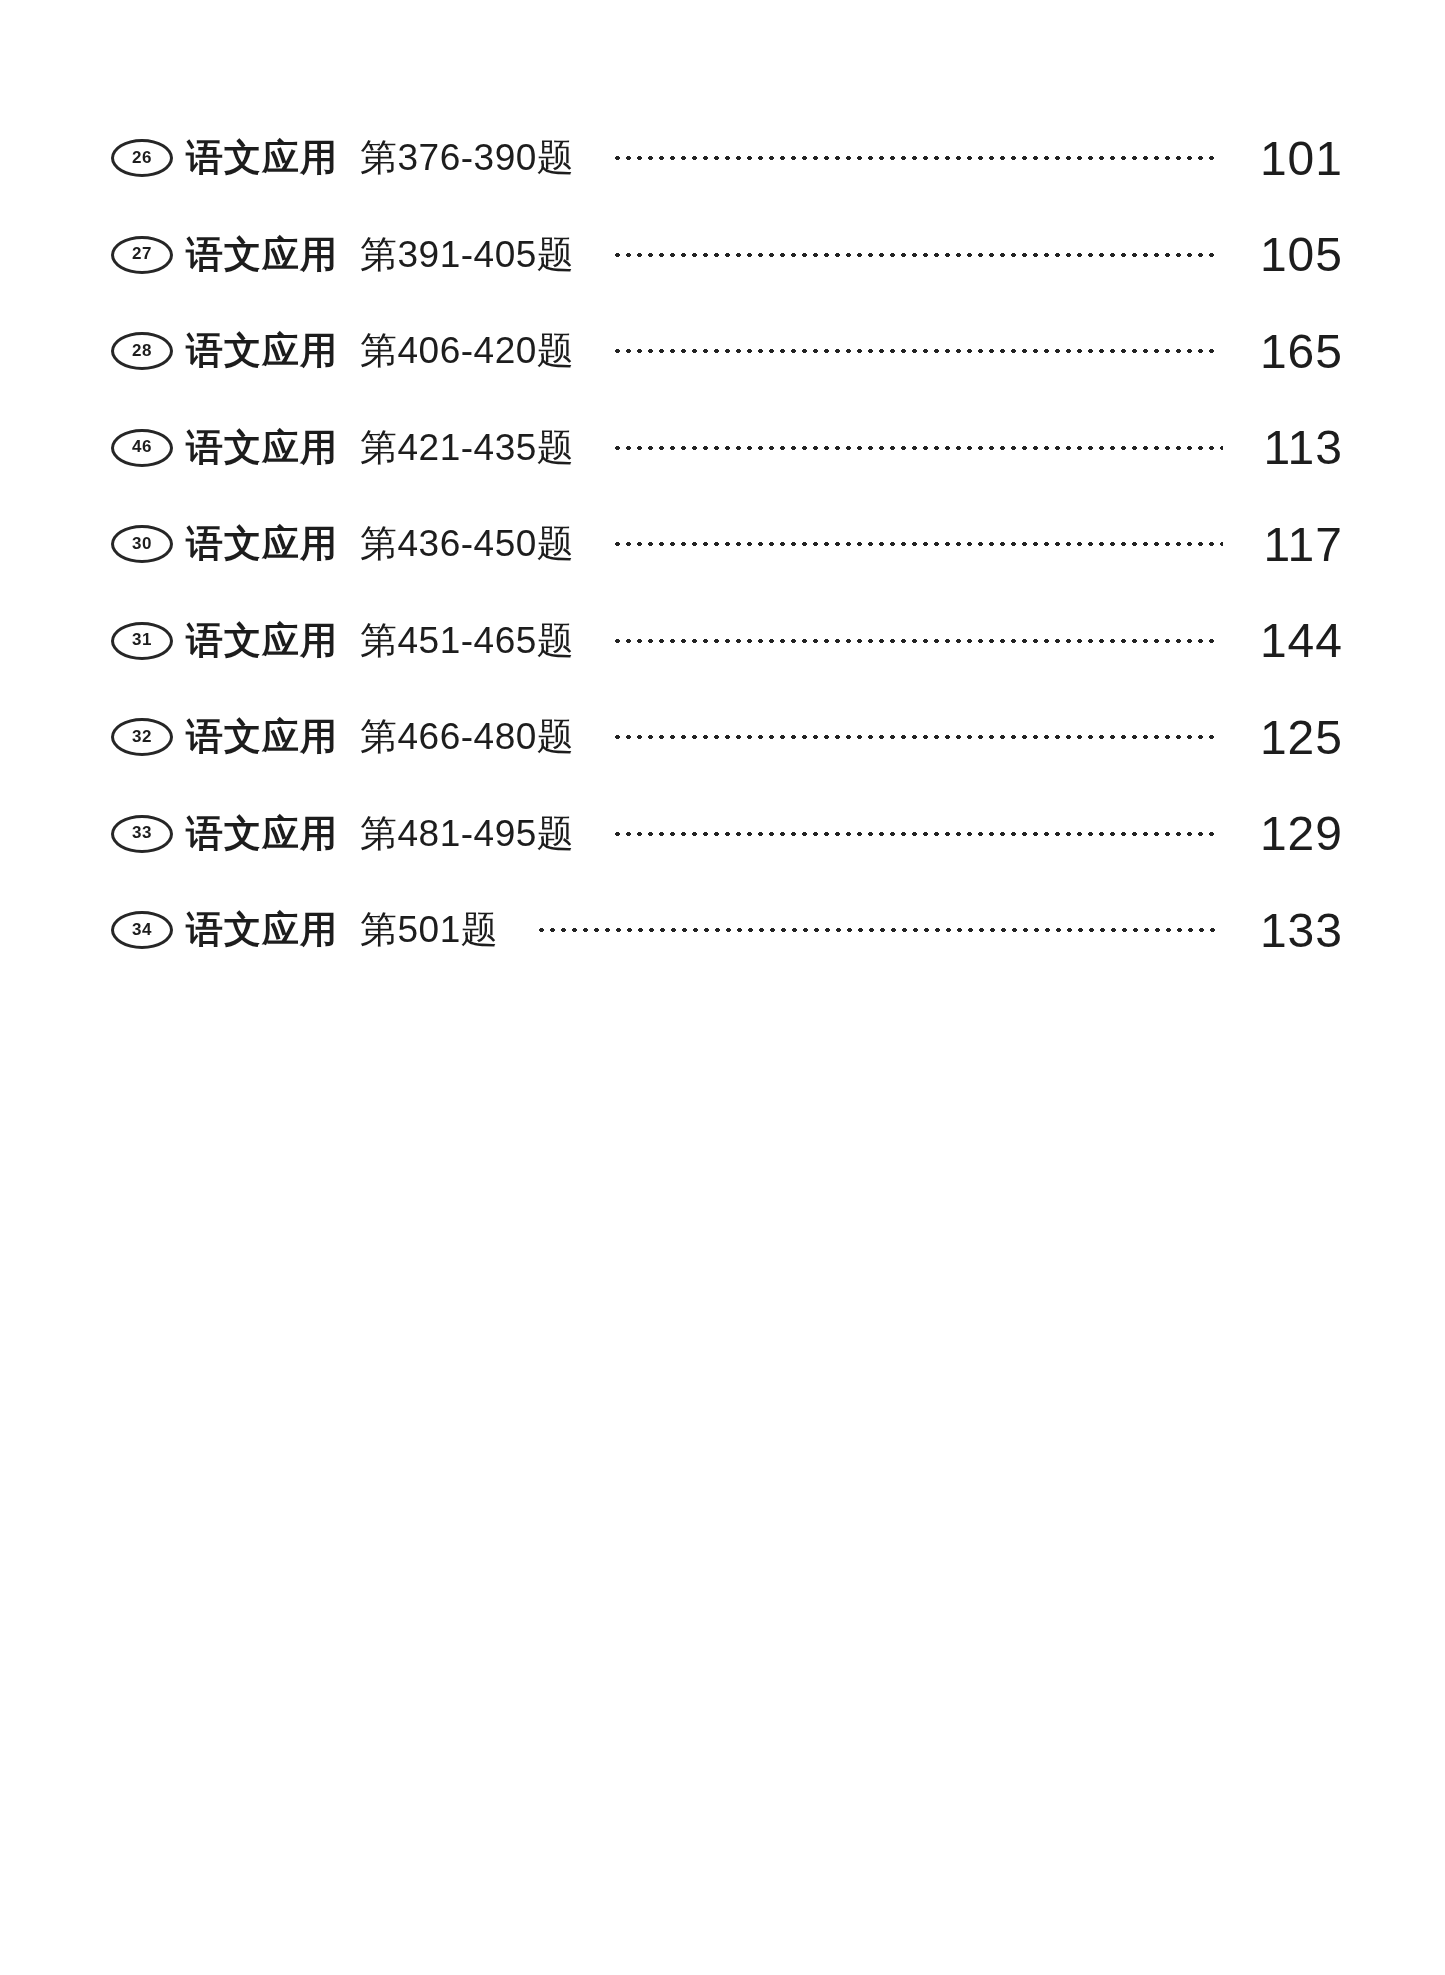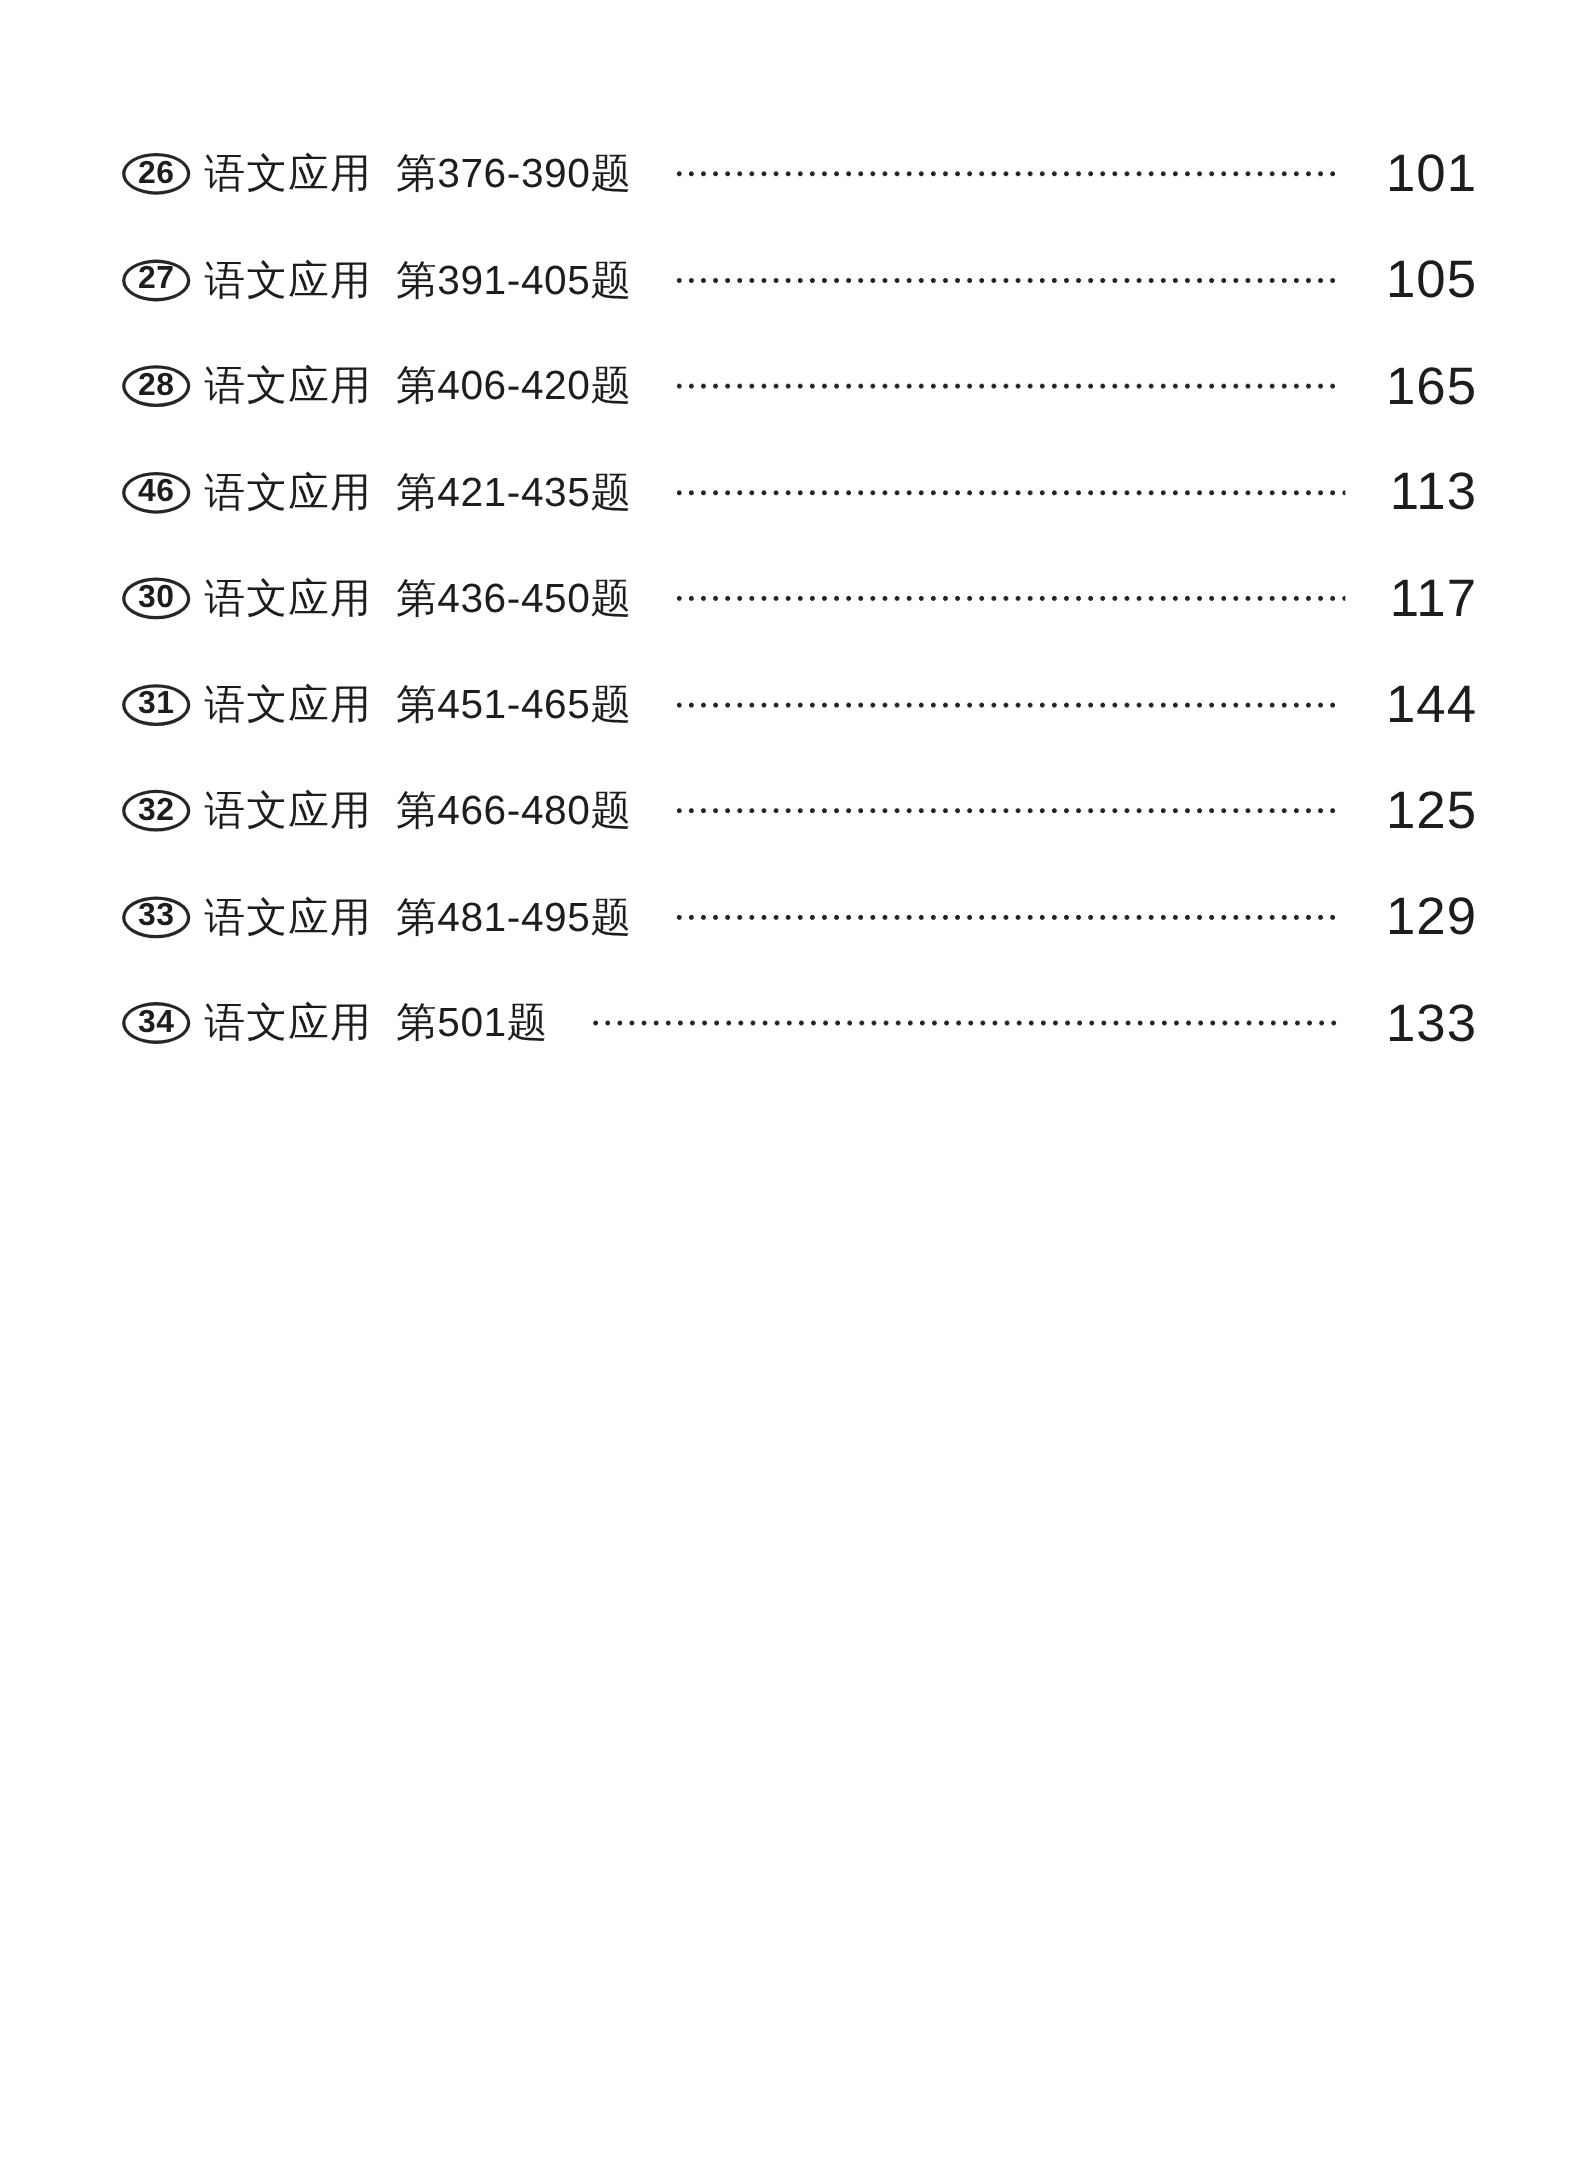--- a/index.html
+++ b/index.html
@@ -37,30 +37,30 @@
     width: 62px;
     height: 38px;
     border: 3px solid #262626;
     border-radius: 50%;
     display: flex;
     align-items: center;
     justify-content: center;
     margin-right: 13px;
   }
   .num {
-    font-size: 29px;
+    font-size: 17px;
     font-weight: bold;
     letter-spacing: 0.5px;
     color: #1d1d1d;
     line-height: 1;
     transform: translateY(-1px);
   }
   .title {
     font-size: 37px;
-    font-weight: 400;
+    font-weight: 700;
     letter-spacing: 1px;
     white-space: nowrap;
     margin-right: 22px;
   }
   .range {
     font-size: 37px;
     font-weight: 400;
     letter-spacing: 0.5px;
     white-space: nowrap;
   }

